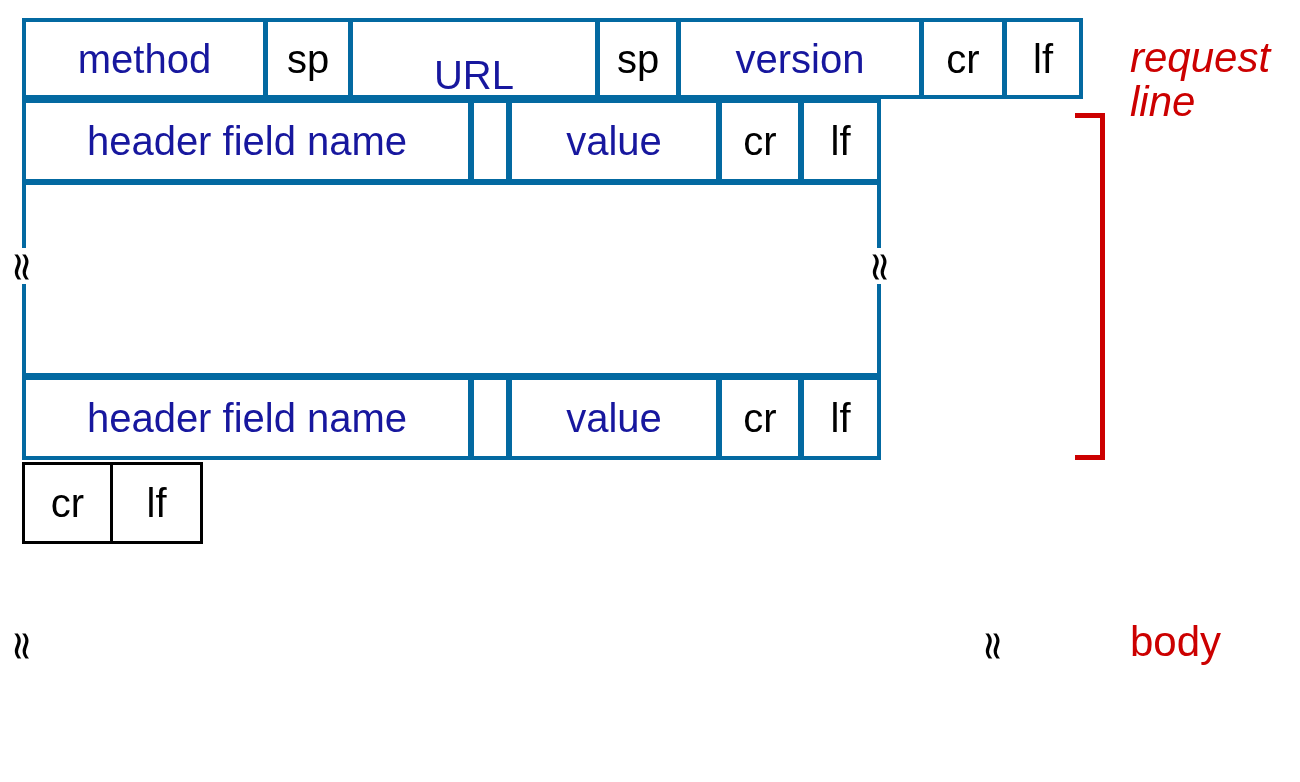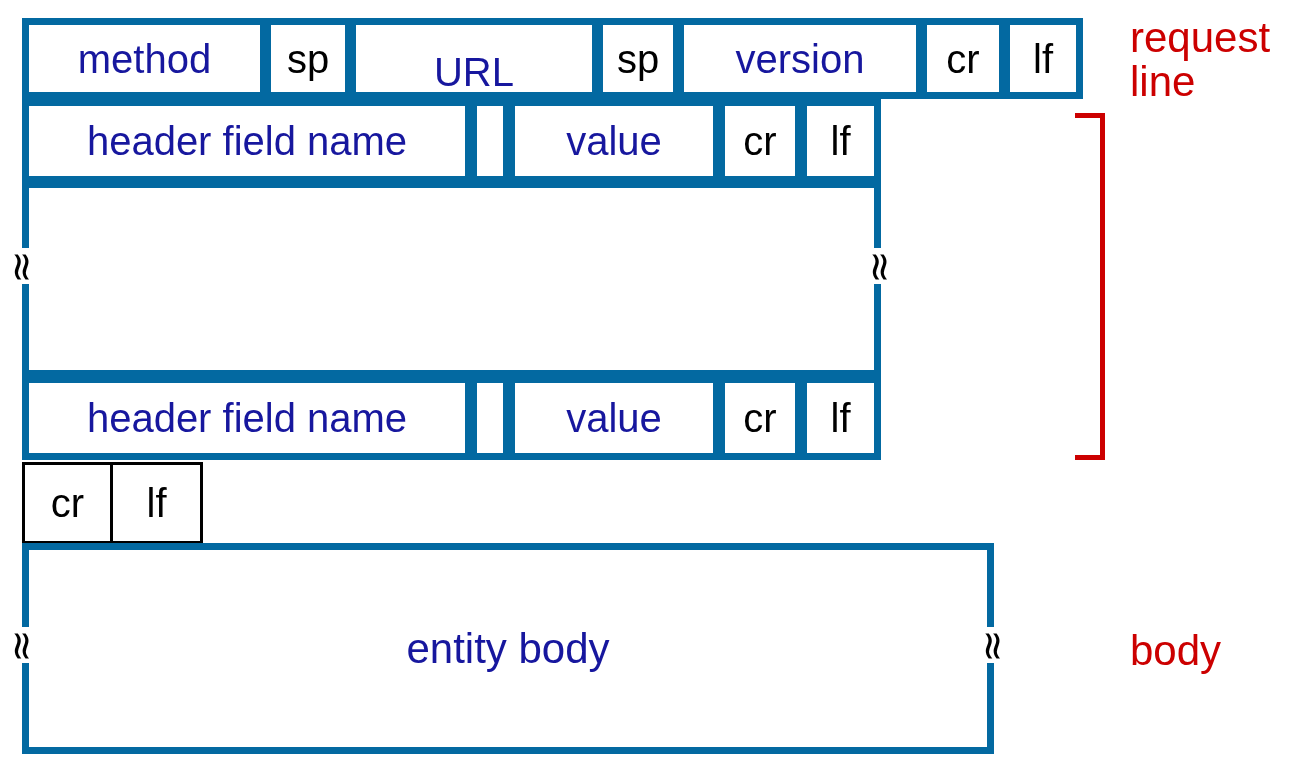--- a/index.html
+++ b/index.html
@@ -21,21 +21,21 @@
 
   
   .box {
     position: absolute;
     box-sizing: border-box;
     background: transparent;
   }
   .cell {
     position: absolute;
     box-sizing: border-box;
-    border: 7px solid #0369a1;
+    border: 4px solid #0369a1;
     background: #ffffff;
     display: flex;
     align-items: center;
     justify-content: center;
     overflow: visible;
     white-space: nowrap;
   }
   .lbl-blue {
     color: #17179e;
     font-size: 40px;
@@ -178,29 +178,26 @@
     <div class="rule-v" style="left:200px; top:462px; height:82px;"></div>
 
     <div class="cell" style="left:22px; top:462px; width:91px; height:82px; border:none; background:transparent;">
       <span class="lbl-black">cr</span>
     </div>
     <div class="cell" style="left:110px; top:462px; width:93px; height:82px; border:none; background:transparent;">
       <span class="lbl-black">lf</span>
     </div>
   </div>
 
-  <div class="cell" style="left:22px; top:543px; width:972px; height:211px;">
-    <span class="lbl-blue" style="font-size:42px;">entity body</span>
-  </div>
 
   <div class="squig" style="left:4px;   top:624px; width:36px; height:42px;">≈</div>
   <div class="squig" style="left:975px; top:624px; width:36px; height:42px;">≈</div>
 
-  <div class="lbl-red" style="left:1130px; top:16px;">request
+  <div class="lbl-red" style="left:1130px; top:36px;font-style:italic;">request
 line</div>
 
   <div class="bracket-red" style="left:1075px; top:113px; width:30px; height:347px;"></div>
 
 
-  <div class="lbl-red" style="left:1130px; top:620px;margin-top:9px;">body</div>
+  <div class="lbl-red" style="left:1130px; top:620px;">body</div>
 
 
 </div>
 
 </body></html>

